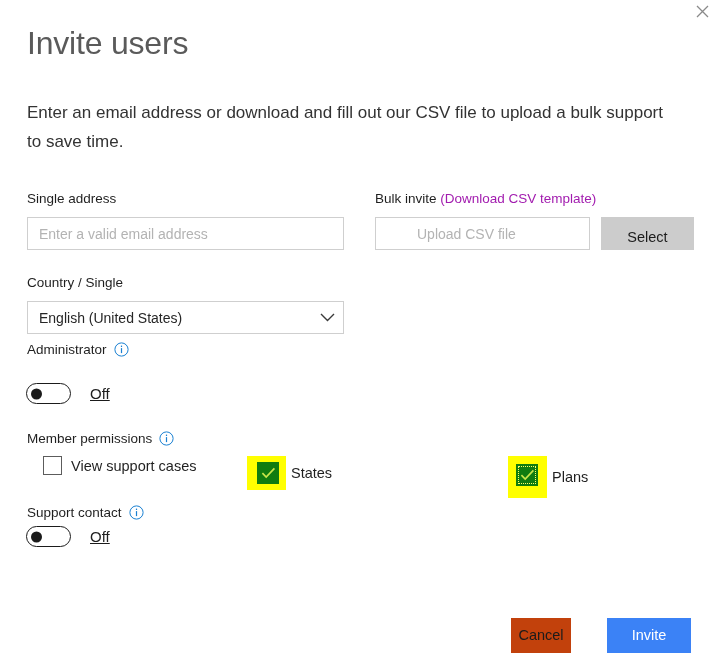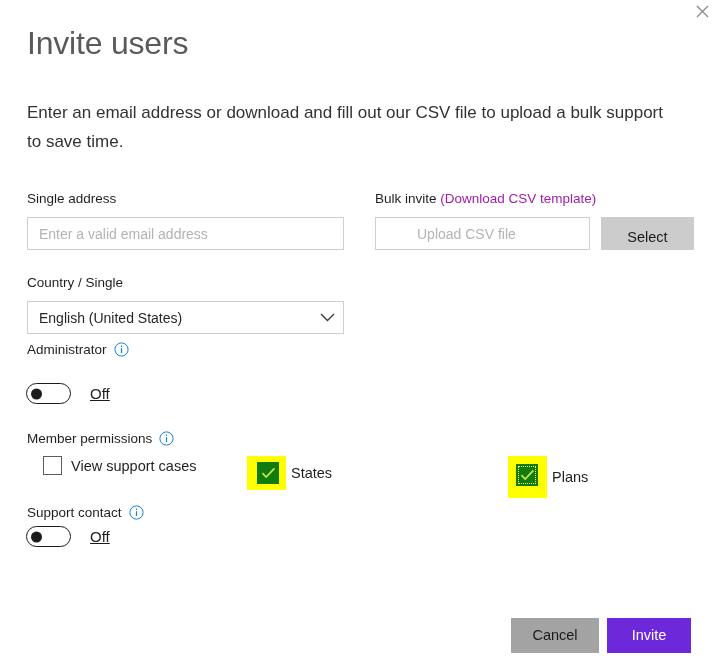--- a/index.html
+++ b/index.html
@@ -263,28 +263,28 @@
     height: 35px;
     border: 0;
     padding: 0;
     font-family: "Liberation Sans", sans-serif;
     font-size: 14.5px;
     cursor: pointer;
     line-height: 35px;
   }
   .btn-cancel {
     left: 511px;
-    width: 88px;
-    background: #a3a3a3;
+    width: 60px;
+    background: #c2410c;
     color: #1b1b1b;
   }
   .btn-invite {
     left: 607px;
     width: 84px;
-    background: #6d28d9;
+    background: #3b82f6;
     color: #ffffff;
   }
 </style>
 </head>
 <body>
 
 <div class="panel">
 
   <button class="close-btn">
     <span>

